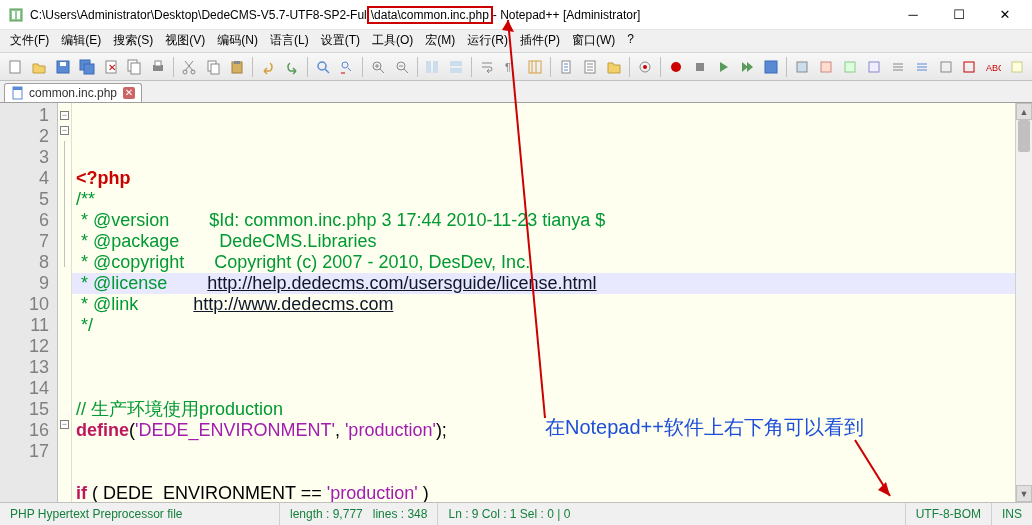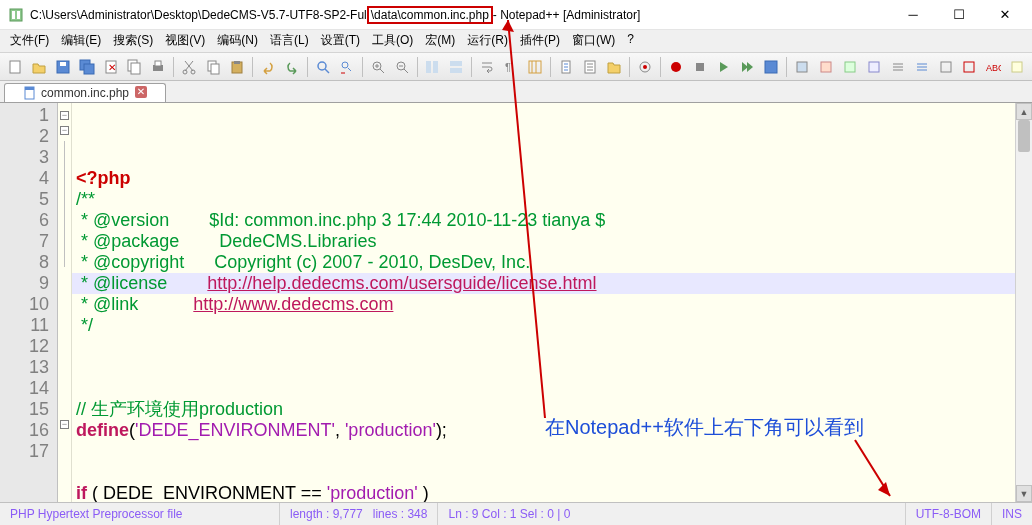--- a/index.html
+++ b/index.html
@@ -15,46 +15,46 @@
 .win-btn.close { color:#000; }
 
 .menu-bar { height:23px; background:#f0f0f0; display:flex; align-items:flex-start; padding:0 4px; font-size:12px; border-bottom:1px solid #d4d4d4; }
 .menu-item { padding:2px 6px; cursor:default; }
 
 .toolbar { height:28px; background:linear-gradient(#f8f8f8,#e8e8e8); border-bottom:1px solid #c0c0c0; display:flex; align-items:center; padding:0 4px; gap:2px; }
 .tool-btn { width:22px; height:22px; display:flex; align-items:center; justify-content:center; border:1px solid transparent; border-radius:2px; }
 .tool-sep { width:1px; height:20px; background:#c0c0c0; margin:0 2px; }
 
 .tab-bar { height:22px; background:#f0f0f0; display:flex; align-items:flex-end; padding:0 4px; border-bottom:1px solid #a0a0a0; }
-.tab { background:#fff; border:1px solid #a0a0a0; border-bottom:none; padding:2px 18px; display:flex; font-size:12px; font-family:"Consolas",monospace; color:#333; border-radius:3px 3px 0 0;margin-top:10px; }
+.tab { background:#fff; border:1px solid #a0a0a0; border-bottom:none; padding:2px 6px; display:flex; align-items:center; font-size:12px; font-family:"Consolas",monospace; color:#333; border-radius:3px 3px 0 0;margin-top:10px; }
 .tab-icon { width:14px; height:14px; margin-right:4px; display:inline-flex; }
 .tab-close { width:12px; height:12px; margin-left:6px; background:#cc6666; border-radius:2px; display:flex; align-items:center; justify-content:center; color:#fff; font-size:10px; line-height:1; }
 
 .editor-wrap { display:flex; height:399px; position:relative; }
 .gutter { width:58px; background:#e8e8e8; color:#808080; text-align:right; padding:2px 8px 0 0; font-family:Consolas,monospace; font-size:18px; line-height:21px; border-right:1px solid #c0c0c0; }
 .gutter div { height:21px; }
 .fold-col { width:14px; background:#fffff0; border-right:1px solid #e0e0d0; padding-top:2px; }
 .fold-box { width:9px; height:9px; border:1px solid #808080; margin:6px auto; font-size:9px; line-height:7px; text-align:center; color:#808080; background:#fff; }
 .fold-line { width:1px; height:21px; background:#c0c0c0; margin:0 auto; }
 
 .code { flex:1; background:#fffff0; font-family:Consolas,"Courier New",monospace; font-size:18px; line-height:21px; padding:2px 0 0 4px; white-space:pre; color:#000; position:relative; overflow:hidden; }
 .hl-line { background:#e8e8ff; position:absolute; left:0; right:0; height:21px; }
 .kw-tag { color:#cc0000; font-weight:bold; }
 .kw-php { color:#be185d; font-weight:bold; }
 .cmt { color:#009933; }
 .str { color:#a21caf; }
-.lnk { color:#be185d; text-decoration:underline; }
+.lnk { color:#0f172a; text-decoration:underline; }
 .fn { color:#000; }
 
 .scroll-v { width:17px; background:#f0f0f0; border-left:1px solid #d0d0d0; display:flex; flex-direction:column; }
 .scroll-btn { height:17px; background:#e0e0e0; border:1px solid #c0c0c0; display:flex; align-items:center; justify-content:center; font-size:9px; color:#606060; }
 .scroll-track { flex:1; position:relative; }
 .scroll-thumb { position:absolute; top:0; left:2px; right:2px; height:32px; background:#c0c0c0; border-radius:2px; }
 
-.status-bar { height:23px; background:#f0f0f0; border-top:1px solid #c0c0c0; display:flex; align-items:flex-start; font-size:12px; color:#8b5cf6; }
+.status-bar { height:23px; background:#f0f0f0; border-top:1px solid #c0c0c0; display:flex; align-items:flex-start; font-size:12px; color:#15803d; }
 .status-cell { padding:0 10px; border-right:1px solid #d0d0d0; height:100%; display:flex; align-items:center; }
 .status-cell:first-child { flex:0 0 280px; }
 .status-flex { flex:1; }
 
 .annotation { position:absolute; color:#1d4ed8; font-size:20px; pointer-events:none; }
 .arrow-svg { position:absolute; pointer-events:none; }
 </style>
 </head>
 <body>
 

